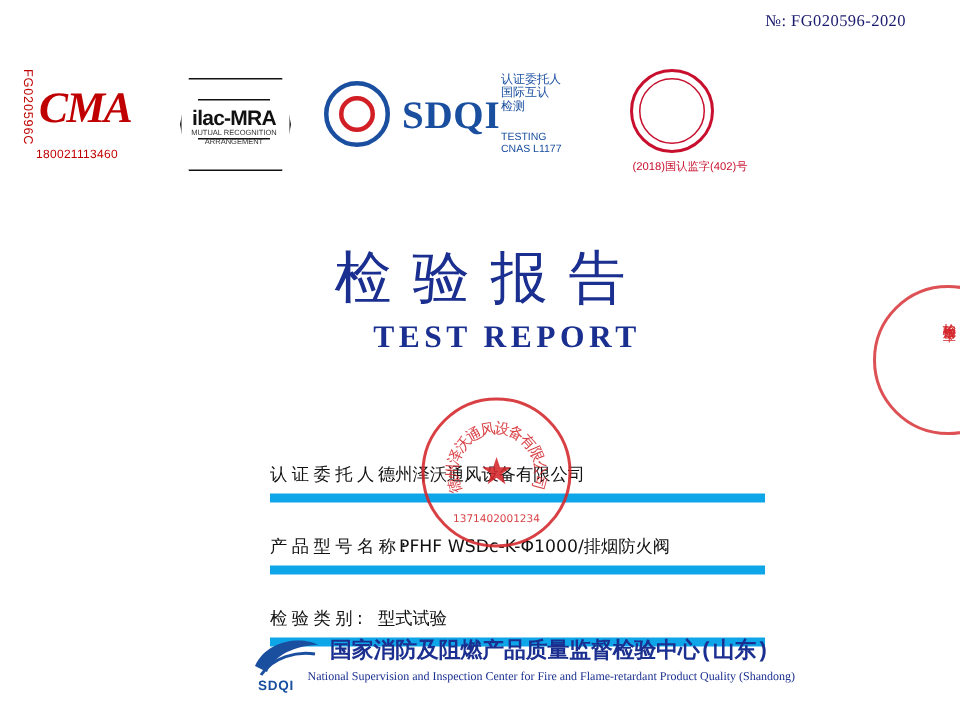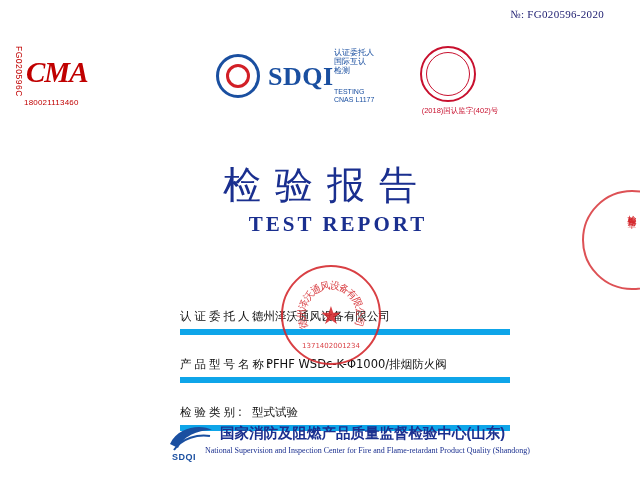--- a/index.html
+++ b/index.html
@@ -401,21 +401,21 @@
     font-family: "Liberation Sans", sans-serif;
     letter-spacing: 0.5px;
   }
   .footer-cn {
     position: absolute;
     left: 220px;
     top: 6px;
     font-size: 14.5px;
     font-weight: bold;
     color: #1a2f8f;
-    font-family: Liberation Sans, sans-serif;
+    font-family: Liberation Mono, monospace;
     white-space: nowrap;
     text-align: center;
   }
   .footer-en {
     position: absolute;
     left: 205px;
     top: 28px;
     font-size: 8px;
     color: #1a2f8f;
     font-family: "Liberation Serif", serif;
@@ -430,20 +430,27 @@
   <div class="serial">№: FG020596-2020</div>
 
   <div class="logo-strip">
 
     <div class="cma-wrap">
       <div class="cma-vert">FG020596C</div>
       <div class="cma-main">CMA</div>
       <div class="cma-num">180021113460</div>
     </div>
 
+    <div class="mra-wrap">
+      <div class="mra-hex"></div>
+      <div class="mra-bar" style="top:18px;"></div>
+      <div class="mra-text">ilac-MRA</div>
+      <div class="mra-bar" style="top:44px;"></div>
+      <div class="mra-sub">MUTUAL RECOGNITION ARRANGEMENT</div>
+    </div>
 
     <div class="cnas-wrap">
       <div class="cnas-logo">
         <div class="cnas-ring"></div>
       </div>
       <div class="cnas-word">SDQI</div>
       <div class="cnas-cn" style="white-space:pre-line;">认证委托人
 国际互认
 检测</div>
       <div class="cnas-en" style="white-space:pre-line;">TESTING

